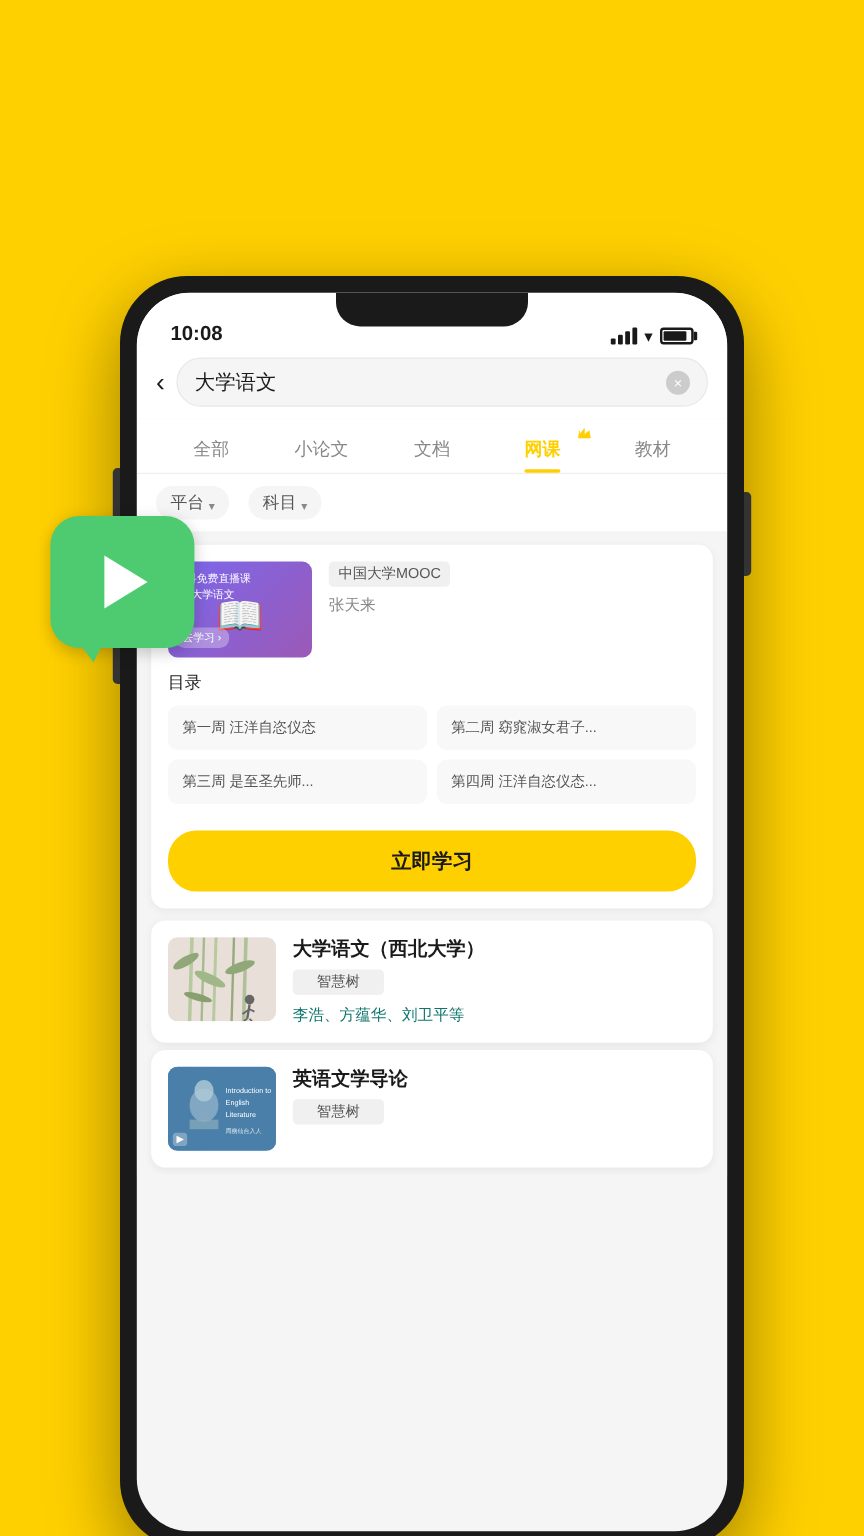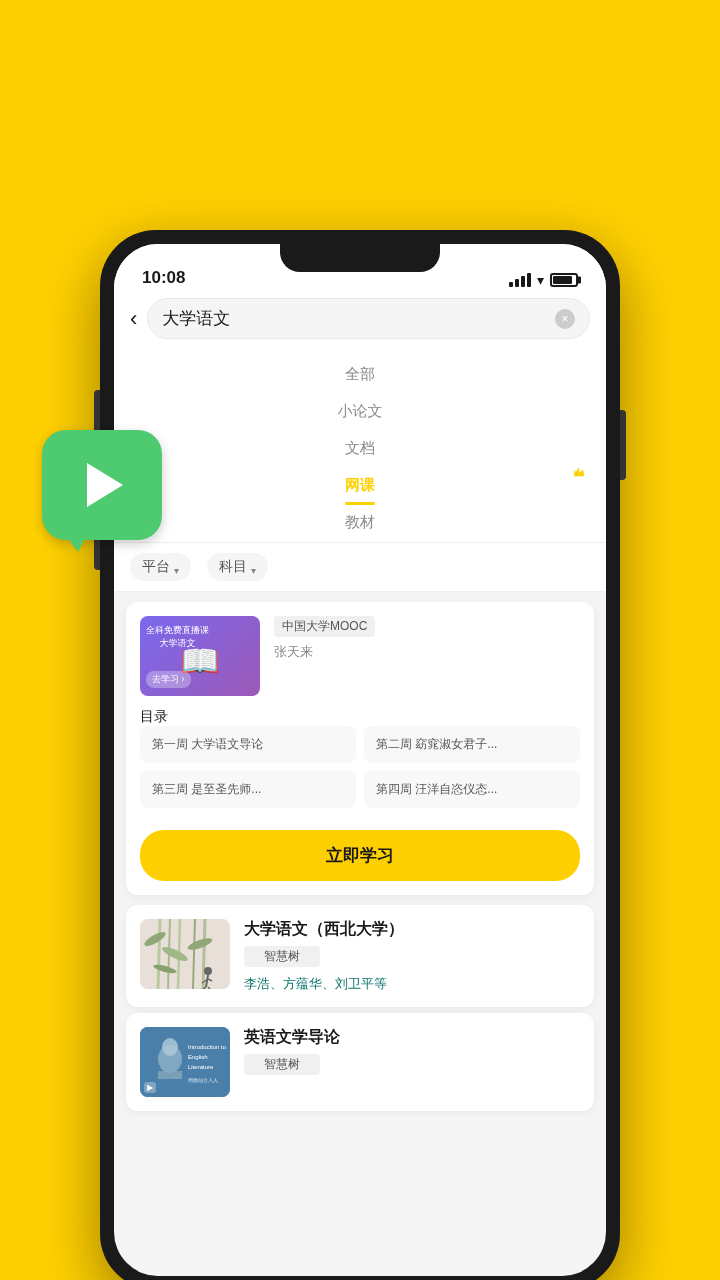--- a/index.html
+++ b/index.html
@@ -228,21 +228,20 @@
       color: white;
       cursor: pointer;
     }
 
     
     .tabs-row {
       background: white;
       display: flex;
       padding: 8px 16px 0;
       border-bottom: 1px solid #eee;
-      flex-direction: column;
     }
     .tab-item {
       flex: 1;
       text-align: center;
       padding: 8px 4px 10px;
       font-size: 15px;
       color: #888;
       position: relative;
       cursor: pointer;
     }
@@ -363,20 +362,21 @@
       color: #888;
     }
 
     
     .toc-section {
       padding: 0 0 10px;
     }
     .toc-label {
       font-size: 14px;
       color: #1a1a1a;
+      margin-bottom: 10px;
       font-weight: 500;
     }
     .toc-grid {
       display: grid;
       grid-template-columns: 1fr 1fr;
       gap: 8px;
     }
     .toc-item {
       background: #f8f8f8;
       border-radius: 8px;
@@ -557,21 +557,21 @@
               <div class="course-info">
                 <div class="platform-badge">中国大学MOOC</div>
                 <div class="teacher-name">张天来</div>
               </div>
             </div>
 
             
             <div class="toc-section">
               <div class="toc-label">目录</div>
               <div class="toc-grid">
-                <div class="toc-item">第一周 大学语文导论</div>
+                <div class="toc-item">第一周 汪洋自恣仪态</div>
                 <div class="toc-item">第二周 窈窕淑女君子...</div>
                 <div class="toc-item">第三周 是至圣先师...</div>
                 <div class="toc-item">第四周 汪洋自恣仪态...</div>
               </div>
             </div>
 
             
             <button class="learn-btn">立即学习</button>
           </div>
 

